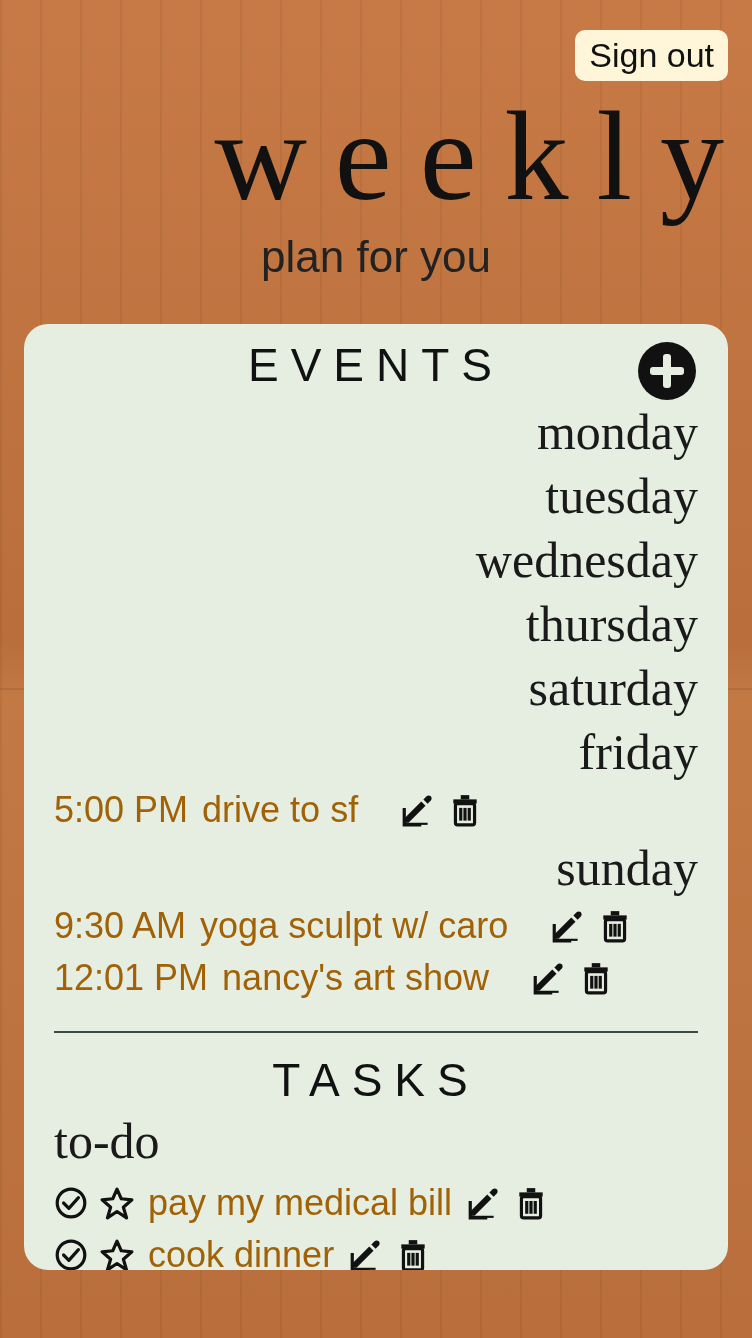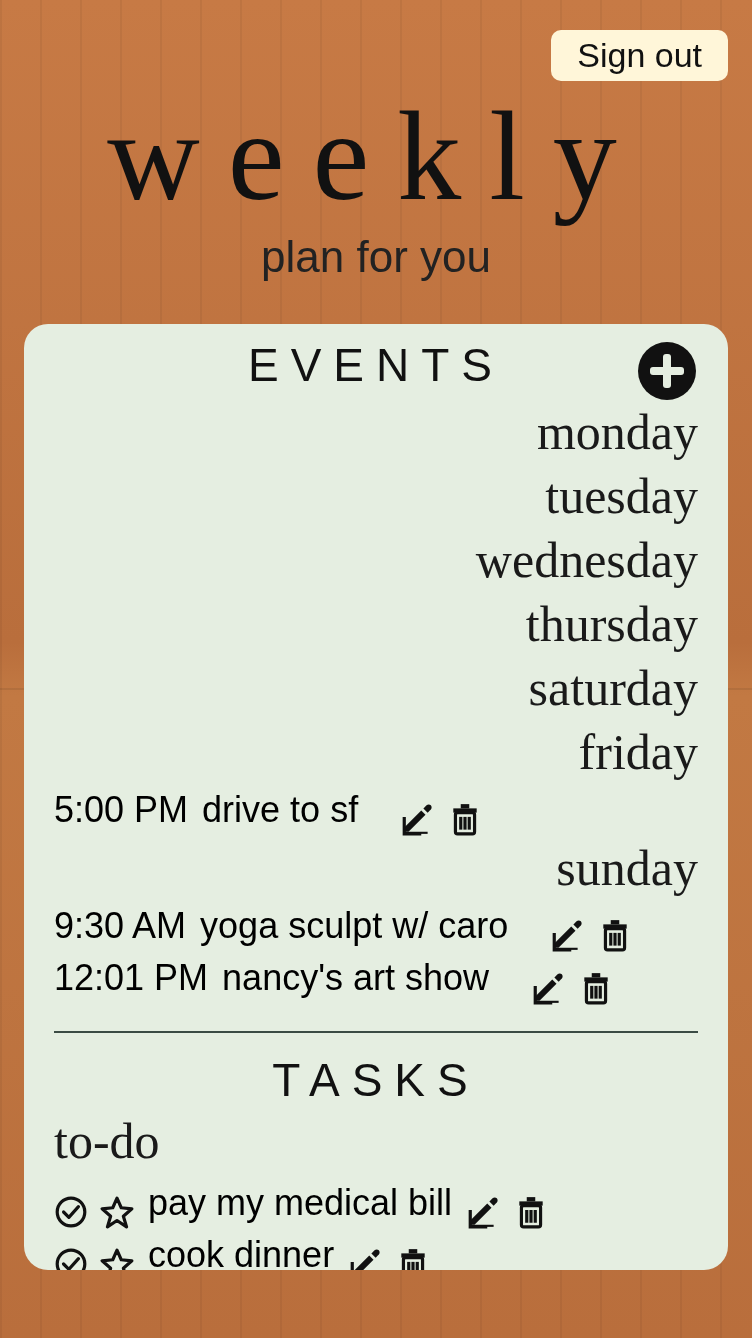--- a/index.html
+++ b/index.html
@@ -13,38 +13,39 @@
       linear-gradient(#c77a45, #b96e3c 48%, #c27943 52%, #b96e3c);
     background-color: #b96e3c;
   }
 
   .sign-out {
     position: absolute;
     top: 30px;
     right: 24px;
     background: #fff6d9;
     border-radius: 10px;
-    padding: 6px 26px;
+    padding: 6px 14px;
     font-family: -apple-system, "Helvetica Neue", Arial, sans-serif;
     font-size: 34px;
     color: #111;
     cursor: pointer;
   }
 
   .header {
     text-align: center;
     margin-top: 92px;
   }
   .title {
     font-family: Georgia, 'Times New Roman', serif;
     font-weight: 400;
     font-size: 128px;
     letter-spacing: 28px;
     color: #111;
     line-height: 1;
+    text-align: right;
   }
   .subtitle {
     font-family: -apple-system, "Helvetica Neue", Arial, sans-serif;
     font-weight: 400;
     font-size: 44px;
     color: #222;
     margin-top: 12px;
   }
 
   .card {
@@ -84,25 +85,25 @@
   .day-name {
     font-family: Georgia, 'Times New Roman', serif;
     font-size: 50px;
     color: #1a1a1a;
     line-height: 1.28;
     text-align: right;
   }
 
   .event-row, .task-row {
     display: flex;
-    align-items: flex-end;
+    align-items: center;
     gap: 14px;
     font-family: -apple-system, "Helvetica Neue", Arial, sans-serif;
     font-size: 36px;
-    color: #000000;
+    color: #a16207;
     line-height: 1.45;
   }
   .event-text, .task-text { white-space: nowrap; }
   .spacer { width: 14px; }
   .icon-btn {
     display: inline-flex;
     cursor: pointer;
   }
   .icon-btn svg { width: 34px; height: 34px; display: block; }
 

